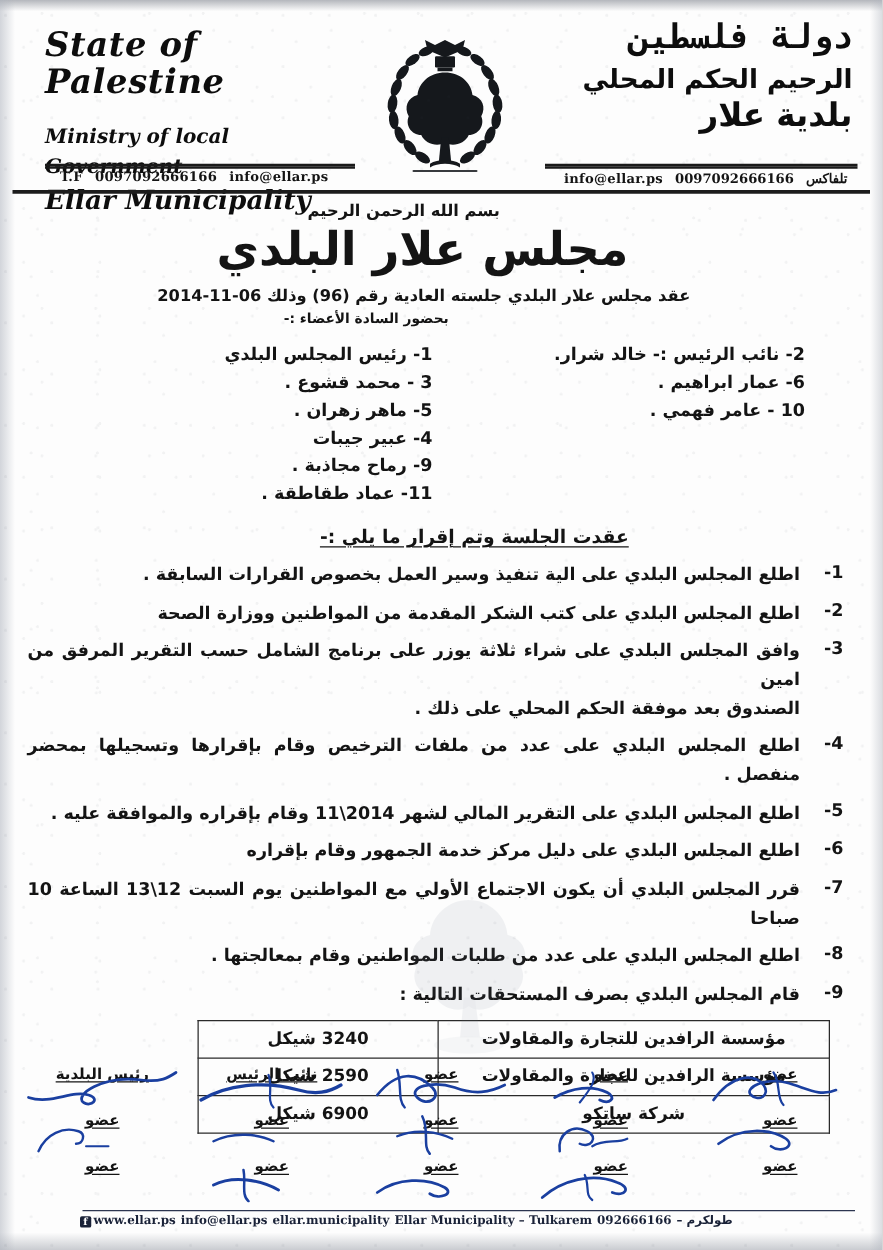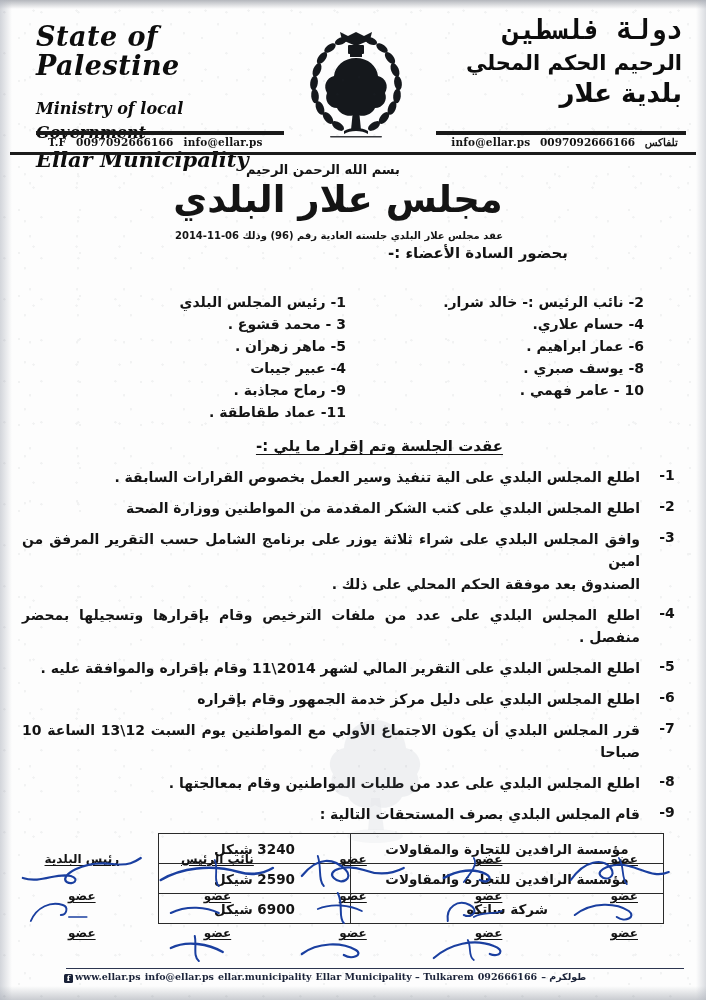--- a/index.html
+++ b/index.html
@@ -171,49 +171,48 @@
   .doc-title {
     font-size: 37px;
     font-weight: bold;
     text-align: center;
     padding-right: 30px;
     letter-spacing: 1px;
     line-height: 1.15;
     margin-top: 2px;
   }
   .subtitle {
-    font-size: 10px;
+    font-size: 13px;
     font-weight: bold;
     text-align: center;
     padding-right: 28px;
     margin-top: 7px;
     line-height: 1.45;
   }
   .attend-line {
-    font-size: 15px;
-    font-weight: bold;
-    text-align: right;
+    font-size: 11px;
+    font-weight: bold;
+    text-align: center;
     padding-right: 120px;
     line-height: 1.45;
   }
 
   
   #members {
     margin-top: 10px;
     display: flex;
     flex-direction: row;
     justify-content: flex-start;
     gap: 0;
     padding-right: 14px;
   }
   .mem-col {
     font-size: 14px;
     font-weight: bold;
     line-height: 1.58;
-    margin-top: 16px;
   }
   .mem-col.odd  { width: 300px; text-align: right; padding-right: 18px; }
   .mem-col.even { width: 280px; text-align: right; padding-right: 30px; }
   .mem-col div { white-space: nowrap; }
 
   .section-head {
     margin-top: 14px;
     font-size: 15px;
     font-weight: bold;
     text-align: right;
@@ -452,23 +451,21 @@
   <div id="body">
 
     <div class="basmala">بسم الله الرحمن الرحيم</div>
     <div class="doc-title">مجلس علار البلدي</div>
     <div class="subtitle">عقد مجلس علار البلدي جلسته العادية رقم (96) وذلك 06-11-2014</div>
     <div class="attend-line">بحضور السادة الأعضاء :-</div>
 
     <div id="members">
       <div class="mem-col even">
         <div>2- نائب الرئيس :- خالد شرار.</div>
-        <div>4- حسام علاري.</div>
         <div>6- عمار ابراهيم .</div>
-        <div>8- يوسف صبري .</div>
         <div>10 - عامر فهمي .</div>
       </div>
       <div class="mem-col odd">
         <div>1- رئيس المجلس البلدي</div>
         <div>3 - محمد قشوع .</div>
         <div>5- ماهر زهران .</div>
         <div>4- عبير جيبات</div>
         <div>9- رماح مجاذبة .</div>
         <div>11- عماد طقاطقة .</div>
       </div>

